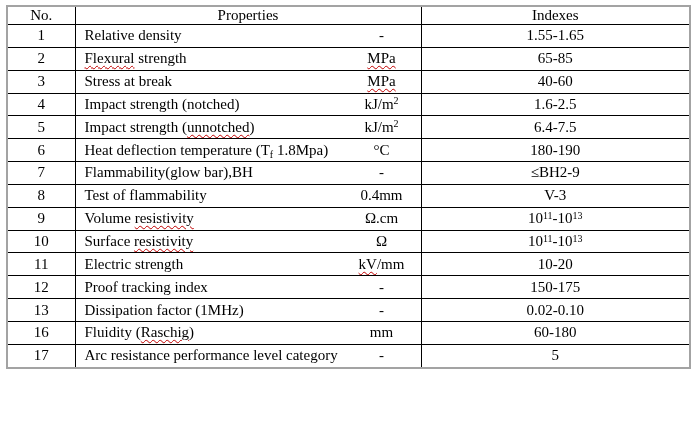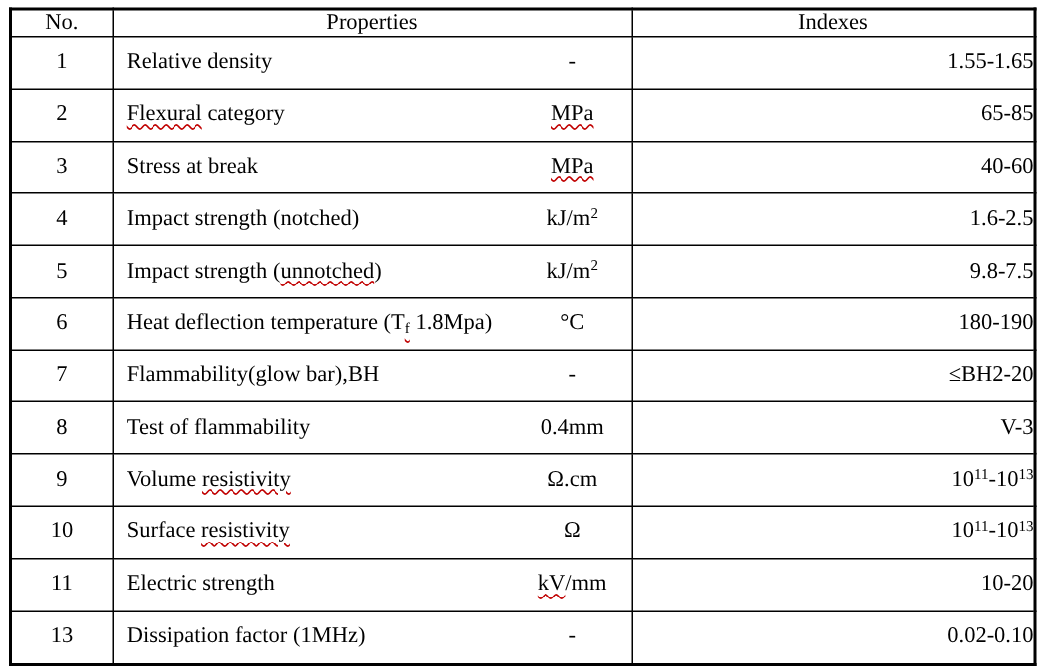--- a/index.html
+++ b/index.html
@@ -17,38 +17,38 @@
   }
   .table-wrap {
     position: absolute;
     left: 6px;
     top: 5px;
   }
   table {
     border-collapse: collapse;
     table-layout: fixed;
     width: 683px;
-    height: 439px;
-    border: 2px solid #000000;
+    height: 364px;
+    border: 2px solid #a3a3a3;
   }
   col.c-no  { width: 68px; }
   col.c-prop{ width: 346px; }
   col.c-idx { width: 269px; }
   th, td {
     border: 1px solid #000;
     font-size: 15px;
     font-weight: normal;
     padding: 0;
     white-space: nowrap;
     overflow: hidden;
     vertical-align: middle;
   }
   th { text-align: center; }
   td.no  { text-align: center; }
-  td.idx { text-align: right; }
+  td.idx { text-align: center; }
   td.prop .flex {
     display: flex;
     justify-content: space-between;
     align-items: baseline;
     padding-left: 9px;
   }
   td.prop .flex .pname { flex: 1 1 auto; }
   .unit {
     flex: 0 0 auto;
     width: 78px;
@@ -97,21 +97,21 @@
               <span class="pname"><span>Relative density</span></span>
               <span class="unit"><span>-</span></span>
             </div>
           </td>
           <td class="idx"><span>1.55-1.65</span></td>
         </tr>
         <tr>
           <td class="no">2</td>
           <td class="prop">
             <div class="flex">
-              <span class="pname"><span class="sq">Flexural</span><span> category</span></span>
+              <span class="pname"><span class="sq">Flexural</span><span> strength</span></span>
               <span class="unit"><span class="sq">MPa</span></span>
             </div>
           </td>
           <td class="idx"><span>65-85</span></td>
         </tr>
         <tr>
           <td class="no">3</td>
           <td class="prop">
             <div class="flex">
               <span class="pname"><span>Stress at break</span></span>
@@ -131,41 +131,41 @@
           <td class="idx"><span>1.6-2.5</span></td>
         </tr>
         <tr>
           <td class="no">5</td>
           <td class="prop">
             <div class="flex">
               <span class="pname"><span>Impact strength (</span><span class="sq">unnotched</span><span>)</span></span>
               <span class="unit"><span>kJ/m</span><span class="sup">2</span></span>
             </div>
           </td>
-          <td class="idx"><span>9.8-7.5</span></td>
+          <td class="idx"><span>6.4-7.5</span></td>
         </tr>
         <tr>
           <td class="no">6</td>
           <td class="prop">
             <div class="flex">
               <span class="pname"><span>Heat deflection temperature (T</span><span class="sub sq">f</span><span> 1.8Mpa)</span></span>
               <span class="unit"><span>°C</span></span>
             </div>
           </td>
           <td class="idx"><span>180-190</span></td>
         </tr>
         <tr>
           <td class="no">7</td>
           <td class="prop">
             <div class="flex">
               <span class="pname"><span>Flammability(glow bar),BH</span></span>
               <span class="unit"><span>-</span></span>
             </div>
           </td>
-          <td class="idx"><span>≤BH2-20</span></td>
+          <td class="idx"><span>≤BH2-9</span></td>
         </tr>
         <tr>
           <td class="no">8</td>
           <td class="prop">
             <div class="flex">
               <span class="pname"><span>Test of flammability</span></span>
               <span class="unit"><span>0.4mm</span></span>
             </div>
           </td>
           <td class="idx"><span>V-3</span></td>
@@ -194,24 +194,54 @@
           <td class="no">11</td>
           <td class="prop">
             <div class="flex">
               <span class="pname"><span>Electric strength</span></span>
               <span class="unit"><span class="sq">kV</span><span>/mm</span></span>
             </div>
           </td>
           <td class="idx"><span>10-20</span></td>
         </tr>
         <tr>
+          <td class="no">12</td>
+          <td class="prop">
+            <div class="flex">
+              <span class="pname"><span>Proof tracking index</span></span>
+              <span class="unit"><span>-</span></span>
+            </div>
+          </td>
+          <td class="idx"><span>150-175</span></td>
+        </tr>
+        <tr>
           <td class="no">13</td>
           <td class="prop">
             <div class="flex">
               <span class="pname"><span>Dissipation factor (1MHz)</span></span>
               <span class="unit"><span>-</span></span>
             </div>
           </td>
           <td class="idx"><span>0.02-0.10</span></td>
+        </tr>
+        <tr>
+          <td class="no">16</td>
+          <td class="prop">
+            <div class="flex">
+              <span class="pname"><span>Fluidity (</span><span class="sq">Raschig</span><span>)</span></span>
+              <span class="unit"><span>mm</span></span>
+            </div>
+          </td>
+          <td class="idx"><span>60-180</span></td>
+        </tr>
+        <tr>
+          <td class="no">17</td>
+          <td class="prop">
+            <div class="flex">
+              <span class="pname"><span>Arc resistance performance level category</span></span>
+              <span class="unit"><span>-</span></span>
+            </div>
+          </td>
+          <td class="idx"><span>5</span></td>
         </tr>
       </tbody>
   </table>
 </div>
 
 </body></html>

